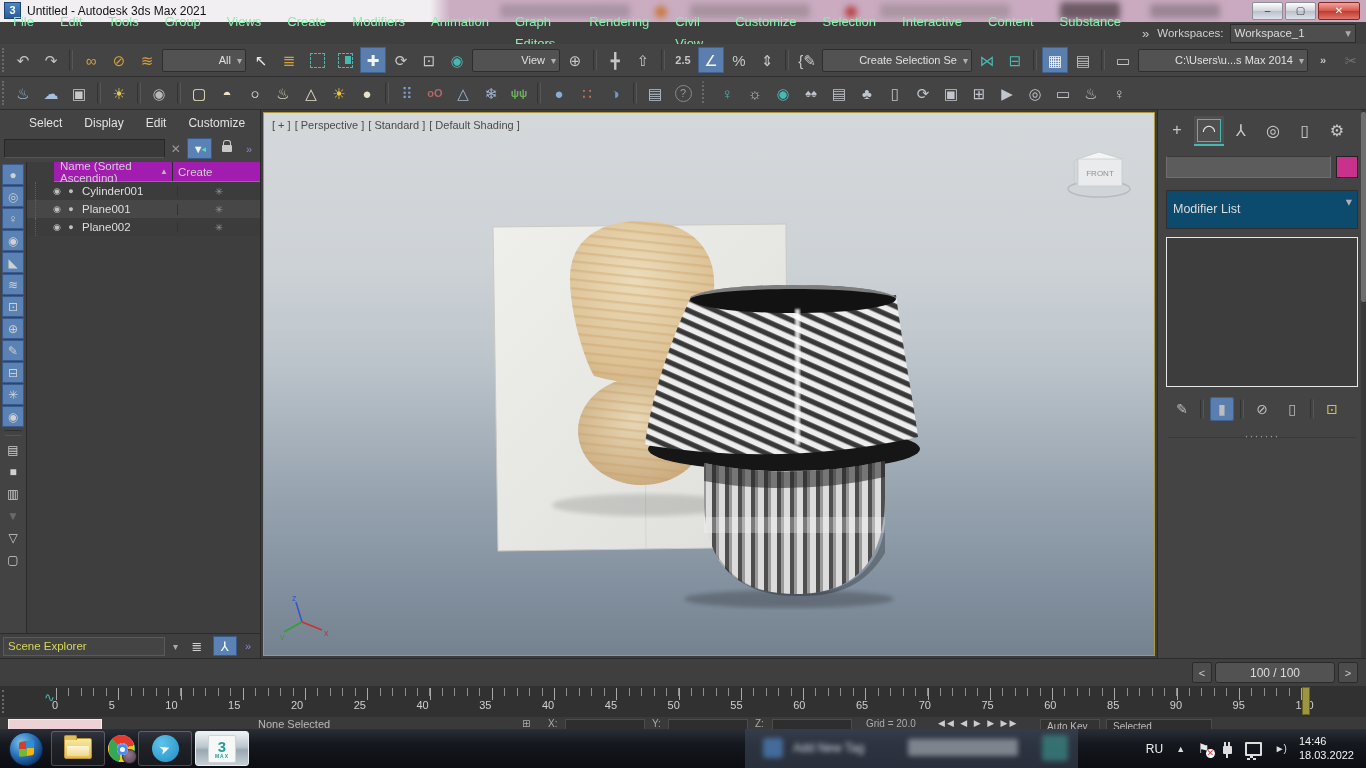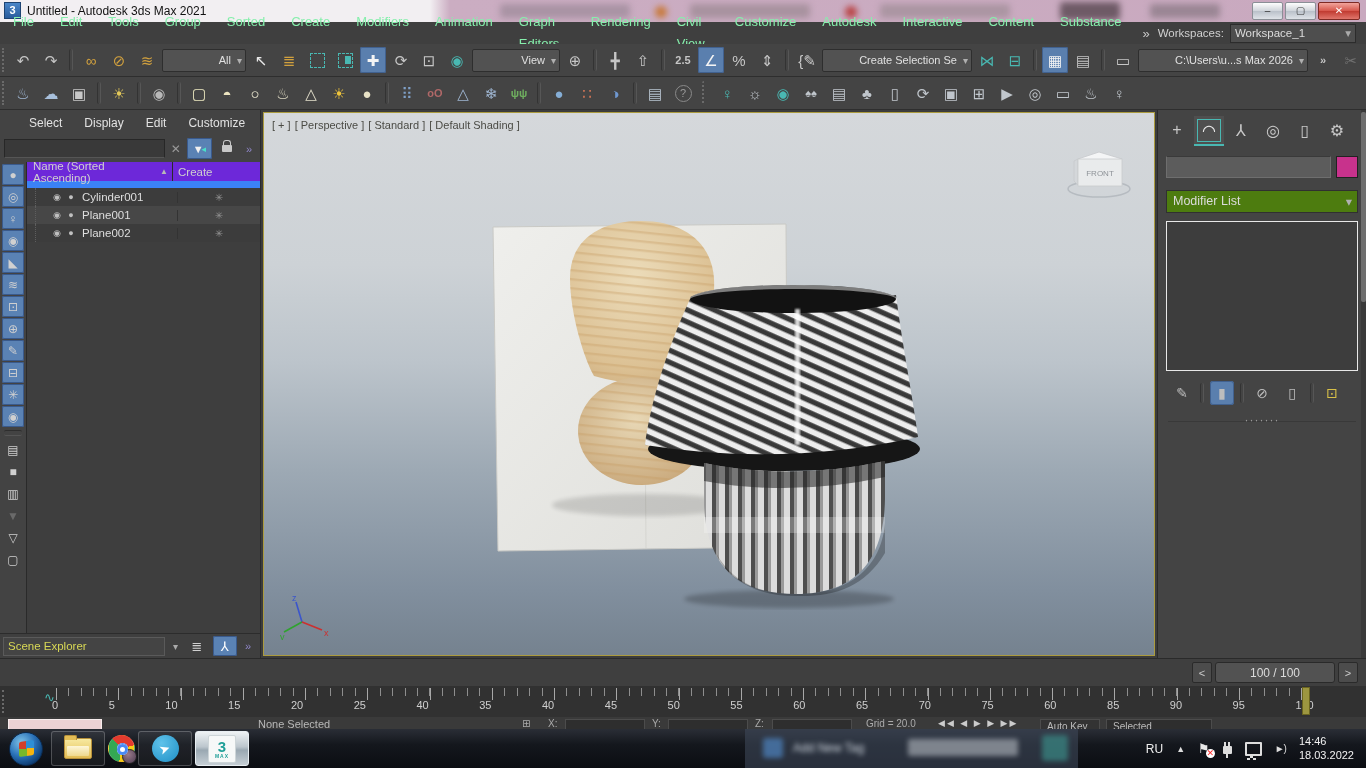--- a/index.html
+++ b/index.html
@@ -66,21 +66,21 @@
   .lockshape{width:10px;height:7px;background:#c8c8c8;border-radius:1px;position:relative;}
   .lockshape::before{content:"";position:absolute;top:-5px;left:1px;width:6px;height:5px;border:1.5px solid #c8c8c8;border-bottom:none;border-radius:3px 3px 0 0;}
   .chevp{color:#8f86c8;font-size:11px;padding:0 4px;}
   .sx-body{flex:1;display:flex;min-height:0;}
   .sx-iconcol{width:26px;background:#434343;display:flex;flex-direction:column;align-items:center;gap:1px;padding-top:2px;}
   .ic{width:22px;height:21px;display:flex;align-items:center;justify-content:center;border-radius:2px;}
   .ic .g{font-size:12px;color:var(--ic,#d0d0d0);}
   .ic.active{background:#5a82b4;box-shadow:inset 0 0 0 1px #3a5a8c;}
   .ic.sep{height:4px;width:18px;border-top:1px solid #2e2e2e;border-bottom:1px solid #555;margin:2px 0;}
   .sx-table{flex:1;background:#3d3d3d;border-left:1px solid #2a2a2a;display:flex;flex-direction:column;min-width:0;}
-  .sx-head{height:19px;display:flex;background:#6d28d9;border-bottom:7px solid #3b82f6;font-size:11.5px;color:#cfcfcf;}
+  .sx-head{height:19px;display:flex;background:#a21caf;border-bottom:1px solid #3b82f6;font-size:11.5px;color:#cfcfcf;margin-left:27px;}
   .sx-head .name{flex:1;padding-left:6px;display:flex;align-items:center;justify-content:space-between;}
   .sx-head .sort{font-size:8px;color:#b8b8b8;margin-right:4px;}
   .sx-head .frozen{width:82px;border-left:1px solid #2b2b2b;padding-left:5px;display:flex;align-items:center;}
   .sx-row{height:18px;display:flex;align-items:center;font-size:11.5px;color:#dedede;background:#3c3c3c;}
   .sx-row:nth-child(even){background:#474747;}
   .sx-row .tree{width:14px;border-left:1px dotted #5e5e5e;height:100%;margin-left:8px;}
   .sx-row .eye,.sx-row .dot{font-size:9px;color:#c0c0c0;width:14px;text-align:center;}
   .sx-row .lbl{flex:1;padding-left:4px;}
   .sx-row .frz{width:82px;text-align:center;color:#8f8f8f;font-size:10px;border-left:1px solid #333;}
   .sx-footer{height:24px;background:#3f3f3f;border-top:1px solid #2c2c2c;display:flex;align-items:center;gap:4px;padding:0 3px;}
@@ -100,22 +100,22 @@
   
   #right-panel{width:208px;background:#444;border-left:1px solid #2a2a2a;position:relative;}
   .cp-tabs{display:flex;gap:2px;padding:6px 4px 2px 4px;}
   .cp-tab{width:30px;height:28px;display:flex;align-items:center;justify-content:center;}
   .cp-tab .g{font-size:16px;color:#c8c8c8;}
   .cp-tab.active{background:#4f4f4f;border-bottom:2px solid #49b8b2;}
   .cp-tab.active .g{color:#eee;box-shadow:0 0 0 1px #49b8b2;padding:1px 4px;}
   .cp-name{display:flex;gap:5px;align-items:center;padding:8px 8px 4px 8px;}
   .cp-field{flex:1;height:20px;background:#5c5c5c;border:1px solid #6e6e6e;border-top-color:#3a3a3a;}
   .cp-swatch{width:20px;height:20px;background:#c8328c;border:1px solid #222;}
-  .cp-modlist{margin:8px 8px 0 8px;height:21px;background:#4d7c0f;border:1px solid #303030;color:#dcdcdc;
-    font-size:12.5px;line-height:20px;padding:0 6px;position:relative;}
+  .cp-modlist{margin:8px 8px 0 8px;height:21px;background:#0c4a6e;border:1px solid #303030;color:#dcdcdc;
+    font-size:12.5px;line-height:20px;padding:8px 6px;position:relative;}
   .cp-modlist::after{content:"▾";position:absolute;right:5px;top:1px;color:#b0b0b0;}
   .cp-stack{margin:8px 8px 0 8px;height:148px;background:#3d3d3d;border:1px solid #e8e8e8;}
   .cp-btns{display:flex;align-items:center;gap:6px;padding:10px 10px 0 12px;}
   .cpb{width:24px;height:24px;display:flex;align-items:center;justify-content:center;border-radius:3px;}
   .cpb .g{font-size:14px;color:var(--ic,#bdbdbd);}
   .cpb.active{background:#5a7fae;box-shadow:inset 0 0 0 1px #41618f;}
   .cpb.sep{width:2px;min-width:2px;height:20px;border-left:1px solid #333;border-right:1px solid #565656;}
   .cp-dots{margin:16px 10px 0 10px;border-top:1px solid #393939;position:relative;height:4px;}
   .cp-dots::after{content:"·······";position:absolute;left:50%;top:-9px;transform:translateX(-50%);color:#999;letter-spacing:1px;}
   .cp-scroll{position:absolute;right:0;top:0;width:5px;height:100%;background:#3a3a3a;}
@@ -217,29 +217,29 @@
     </div>
   </div>
 
   <div id="menubar">
     <div class="menus">
 
     <span class="mitem">File</span>
         <span class="mitem">Edit</span>
         <span class="mitem">Tools</span>
         <span class="mitem">Group</span>
-        <span class="mitem">Sorted</span>
+        <span class="mitem">Views</span>
         <span class="mitem">Create</span>
         <span class="mitem">Modifiers</span>
         <span class="mitem">Animation</span>
         <span class="mitem">Graph Editors</span>
         <span class="mitem">Rendering</span>
         <span class="mitem">Civil View</span>
         <span class="mitem">Customize</span>
-        <span class="mitem">Autodesk</span>
+        <span class="mitem">Selection</span>
         <span class="mitem">Interactive</span>
         <span class="mitem">Content</span>
         <span class="mitem">Substance</span>
       </div>
     <span class="chev">»</span>
     <span class="wslabel">Workspaces:</span>
     <div class="wsdd"><span>Workspace_1</span></div>
   </div>
 
   <div id="toolbar1" class="toolbar">
@@ -381,21 +381,21 @@
         <div class="tbi sep">
           <span class="g"></span>
           <span class="t"></span>
         </div>
         <div class="tbi">
           <span class="g">▭</span>
           <span class="t"></span>
         </div>
         <div class="tbi dd" style="width: 148px;">
           <span class="g"></span>
-          <span class="t">C:\Users\u...s Max 2026</span>
+          <span class="t">C:\Users\u...s Max 2014</span>
         </div>
         <div class="tbi txt">
           <span class="g">»</span>
           <span class="t"></span>
         </div>
         <div class="tbi" style="--ic: #707070;">
           <span class="g">✂</span>
           <span class="t"></span>
         </div>
       </div>

